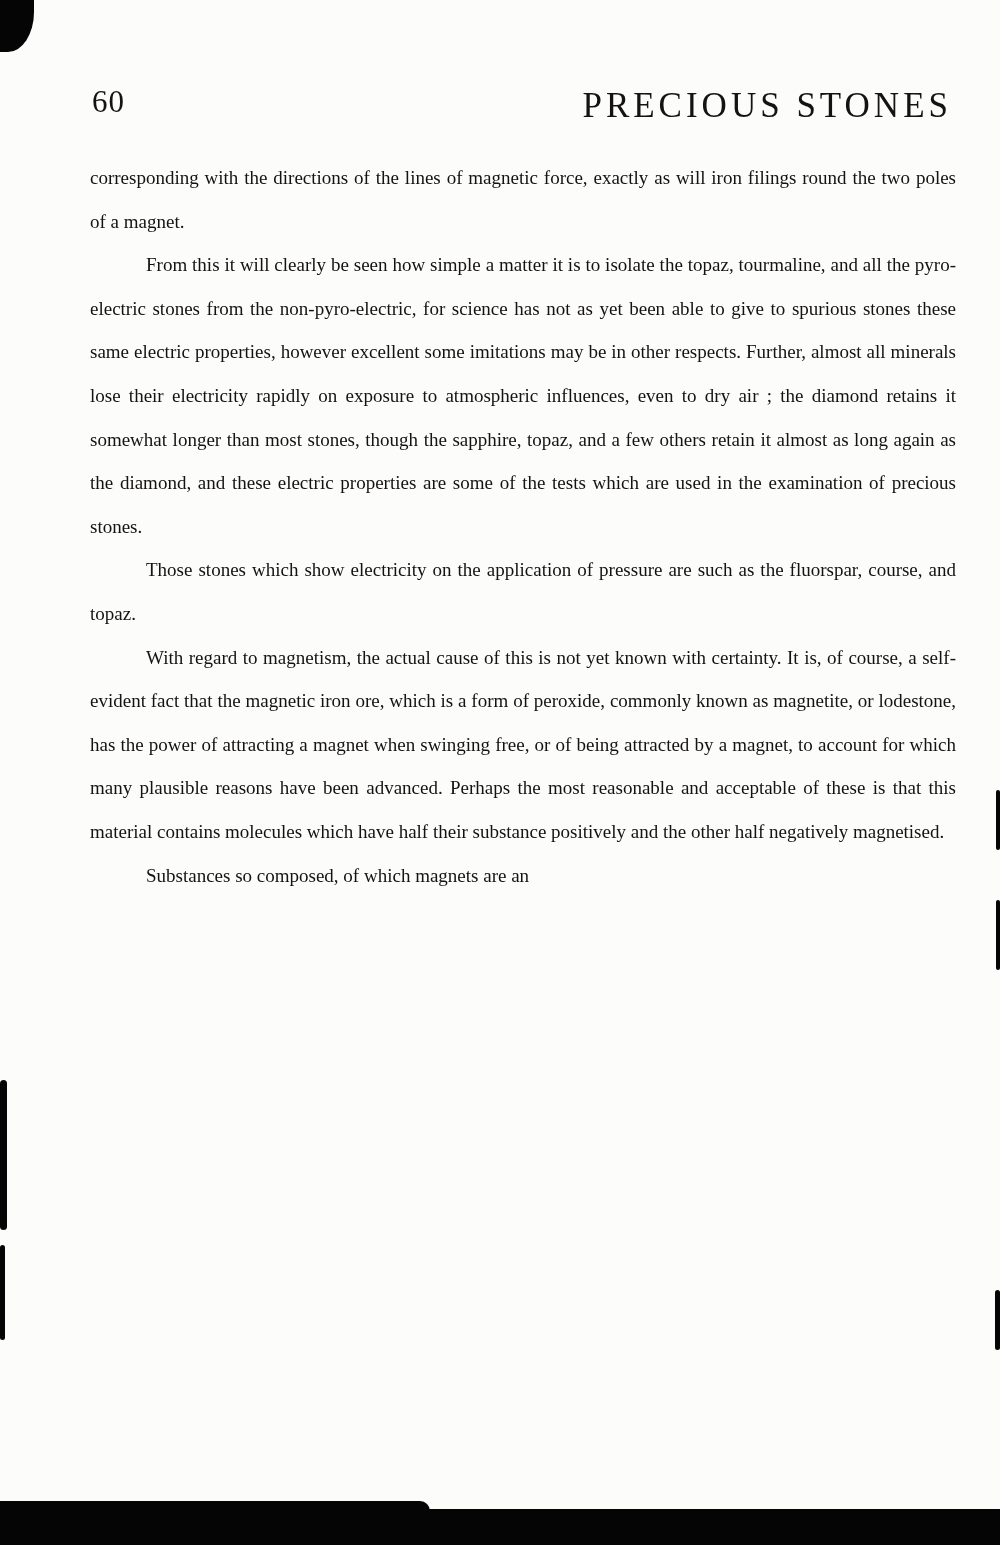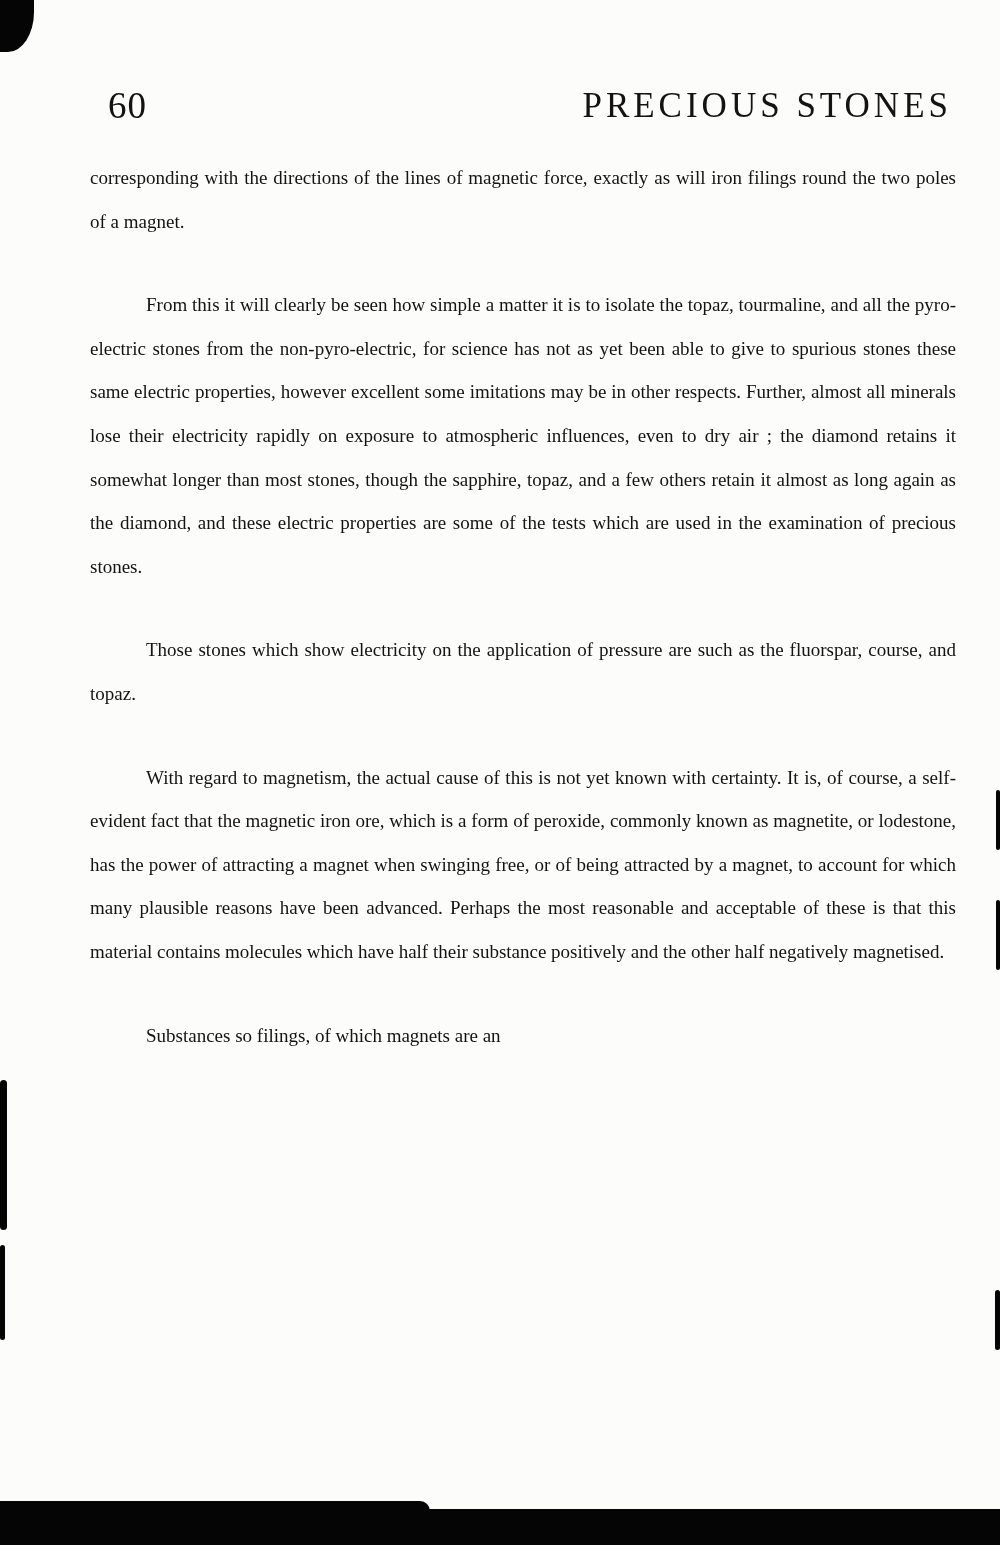--- a/index.html
+++ b/index.html
@@ -19,23 +19,23 @@
   
   .running-header {
     position: absolute;
     top: 84px;
     left: 90px;
     right: 48px;
     height: 40px;
   }
   .page-number {
     position: absolute;
-    left: 18px;
+    left: 2px;
     top: 0;
-    font-size: 37px;
+    font-size: 31px;
     letter-spacing: 1px;
   }
   .header-title {
     position: absolute;
     left: 0;
     right: 0;
     top: 2px;
     text-align: right;
     font-size: 35px;
     font-weight: normal;
@@ -51,21 +51,20 @@
     line-height: 43.6px;
     text-align: justify;
     text-justify: inter-word;
   }
   .text-block p {
     margin: 0;
     padding: 0;
   }
   .text-block p.indent {
     text-indent: 56px;
-    margin-top: 40px;
   }
   
   .artifact {
     position: absolute;
     background: #050505;
   }
   .artifact-topleft {
     left: 0; top: 0; width: 34px; height: 52px;
     border-bottom-right-radius: 26px 40px;
   }
@@ -105,21 +104,21 @@
   <div class="running-header">
     <span class="page-number">60</span>
     <span class="header-title">PRECIOUS STONES</span>
   </div>
 
   <div class="text-block">
     <p>corresponding with the directions of the lines of magnetic force, exactly as will iron filings round the two poles of a magnet.</p>
     <p class="indent">From this it will clearly be seen how simple a matter it is to isolate the topaz, tourmaline, and all the pyro-electric stones from the non-pyro-electric, for science has not as yet been able to give to spurious stones these same electric properties, however excellent some imitations may be in other respects.  Further, almost all minerals lose their electricity rapidly on exposure to atmospheric influences, even to dry air ; the diamond retains it somewhat longer than most stones, though the sapphire, topaz, and a few others retain it almost as long again as the diamond, and these electric properties are some of the tests which are used in the examination of precious stones.</p>
     <p class="indent">Those stones which show electricity on the application of pressure are such as the fluorspar, course, and topaz.</p>
     <p class="indent">With regard to magnetism, the actual cause of this is not yet known with certainty.  It is, of course, a self-evident fact that the magnetic iron ore, which is a form of peroxide, commonly known as magnetite, or lodestone, has the power of attracting a magnet when swinging free, or of being attracted by a magnet, to account for which many plausible reasons have been advanced.  Perhaps the most reasonable and acceptable of these is that this material contains molecules which have half their substance positively and the other half negatively magnetised.</p>
-    <p class="indent">Substances so filings, of which magnets are an</p>
+    <p class="indent">Substances so composed, of which magnets are an</p>
   </div>
 
   <div class="artifact artifact-topleft"></div>
   <div class="artifact artifact-left-strip-1"></div>
   <div class="artifact artifact-left-strip-2"></div>
   <div class="artifact artifact-right-strip-1"></div>
   <div class="artifact artifact-right-strip-2"></div>
   <div class="artifact artifact-right-strip-3"></div>
   <div class="artifact artifact-bottom-bump"></div>
   <div class="artifact artifact-bottom-bar"></div>

